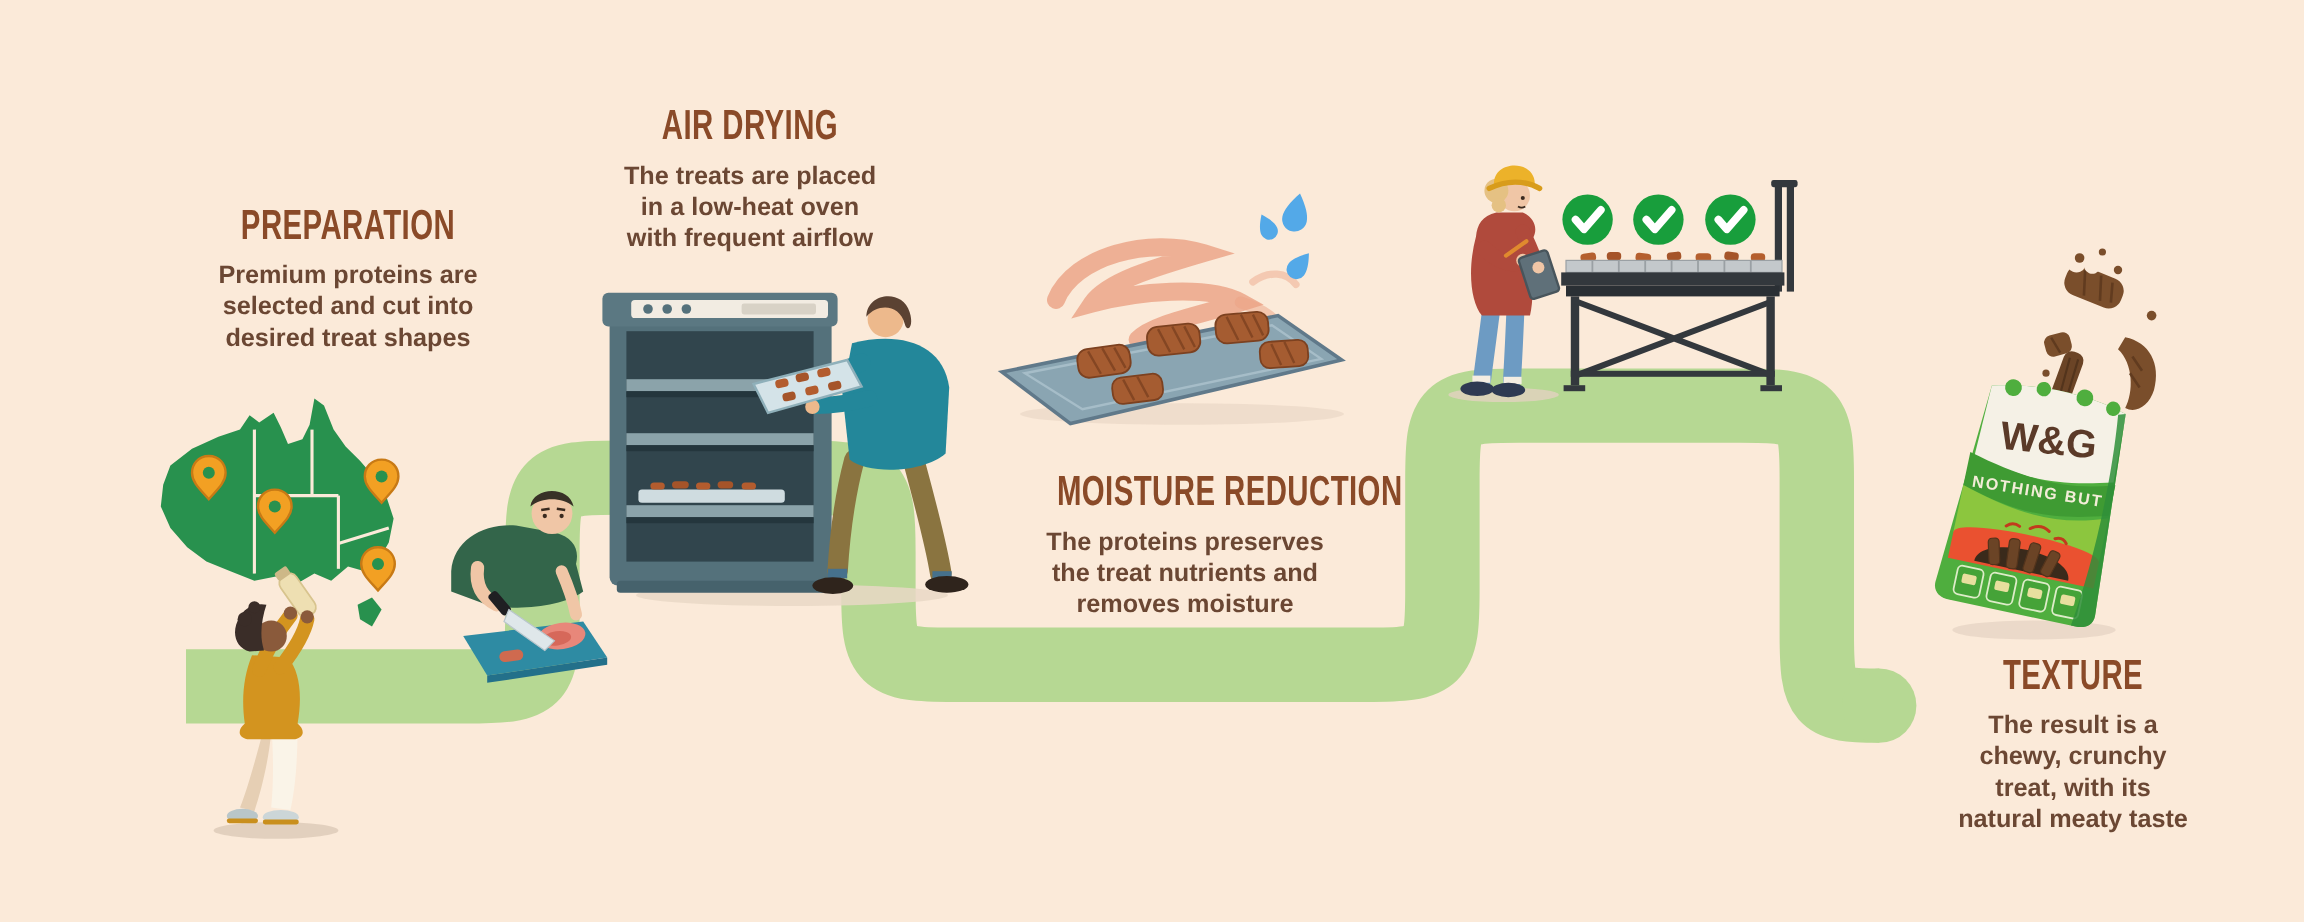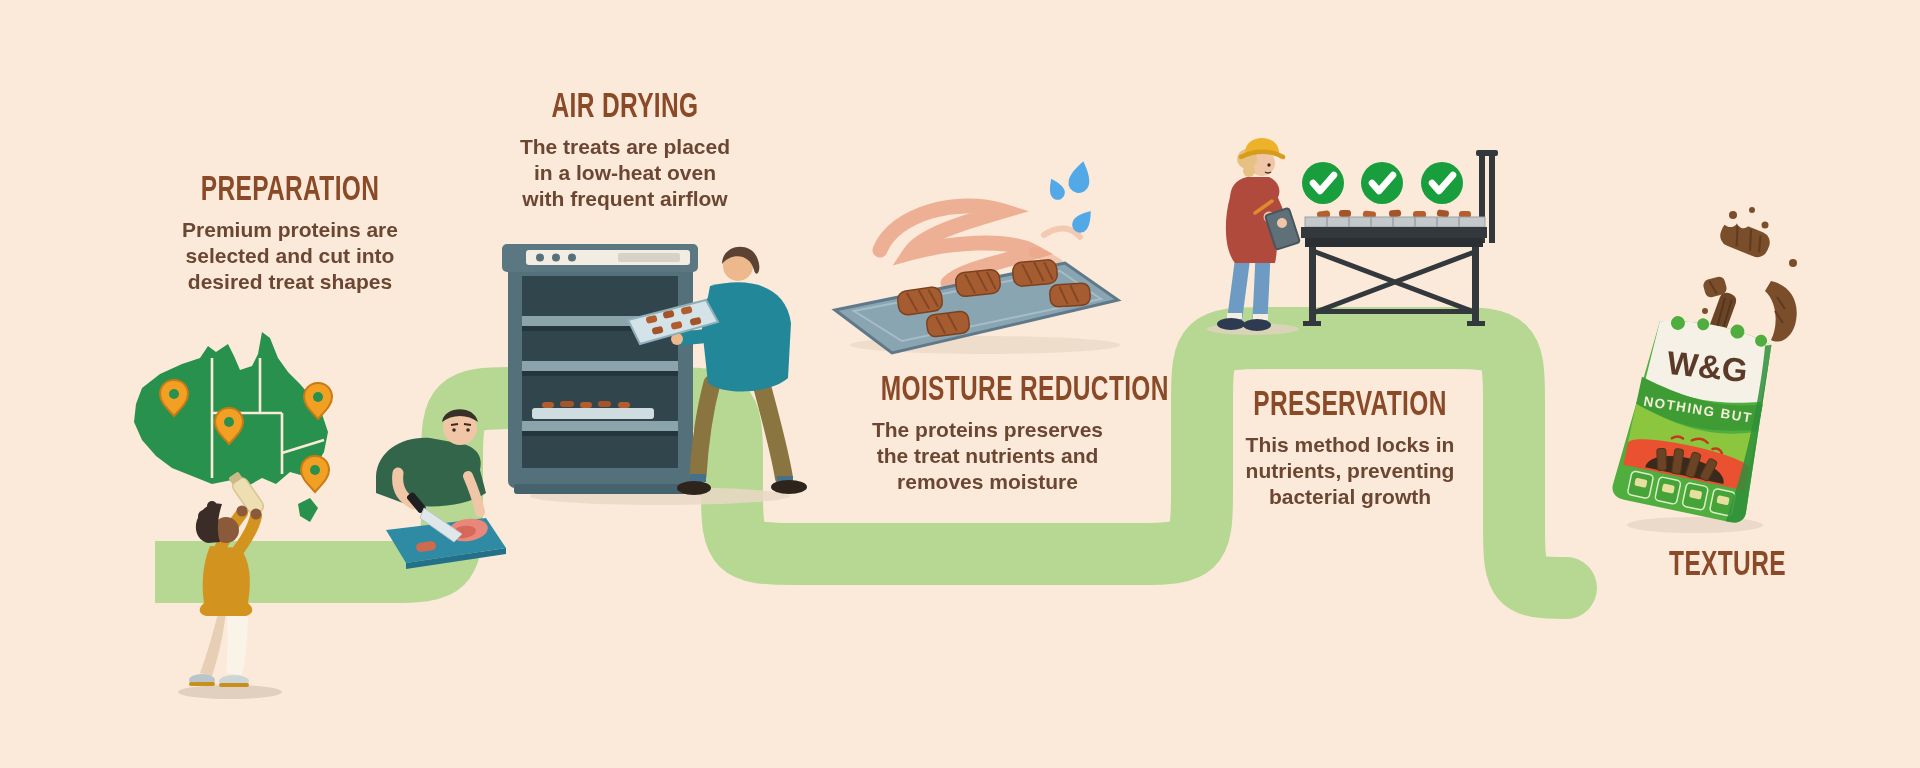--- a/index.html
+++ b/index.html
@@ -337,31 +337,29 @@
 with frequent airflow</p>
   </div>
 
   <div class="stage" style="left:140px;top:168px;width:300px">
     <h2>PREPARATION</h2>
     <p>Premium proteins are
 selected and cut into
 desired treat shapes</p>
   </div>
 
-  <div class="stage" style="left:835px;top:368px;width:305px">
+  <div class="stage" style="left:835px;top:390px;width:305px">
     <h2>MOISTURE REDUCTION</h2>
     <p>The proteins preserves
 the treat nutrients and
 removes moisture</p>
   </div>
 
-  <div class="stage" style="left:1200px;top:383px;width:300px">
-    <h2>PRESERVATION</h2>
-    <p>This method locks in
-nutrients, preventing
-bacterial growth</p>
-  </div>
 
   <div class="stage" style="left:1580px;top:543px;width:295px">
     <h2>TEXTURE</h2>
+    <p>The result is a
+chewy, crunchy
+treat, with its
+natural meaty taste</p>
   </div>
 
 </div>
 
 </body></html>

